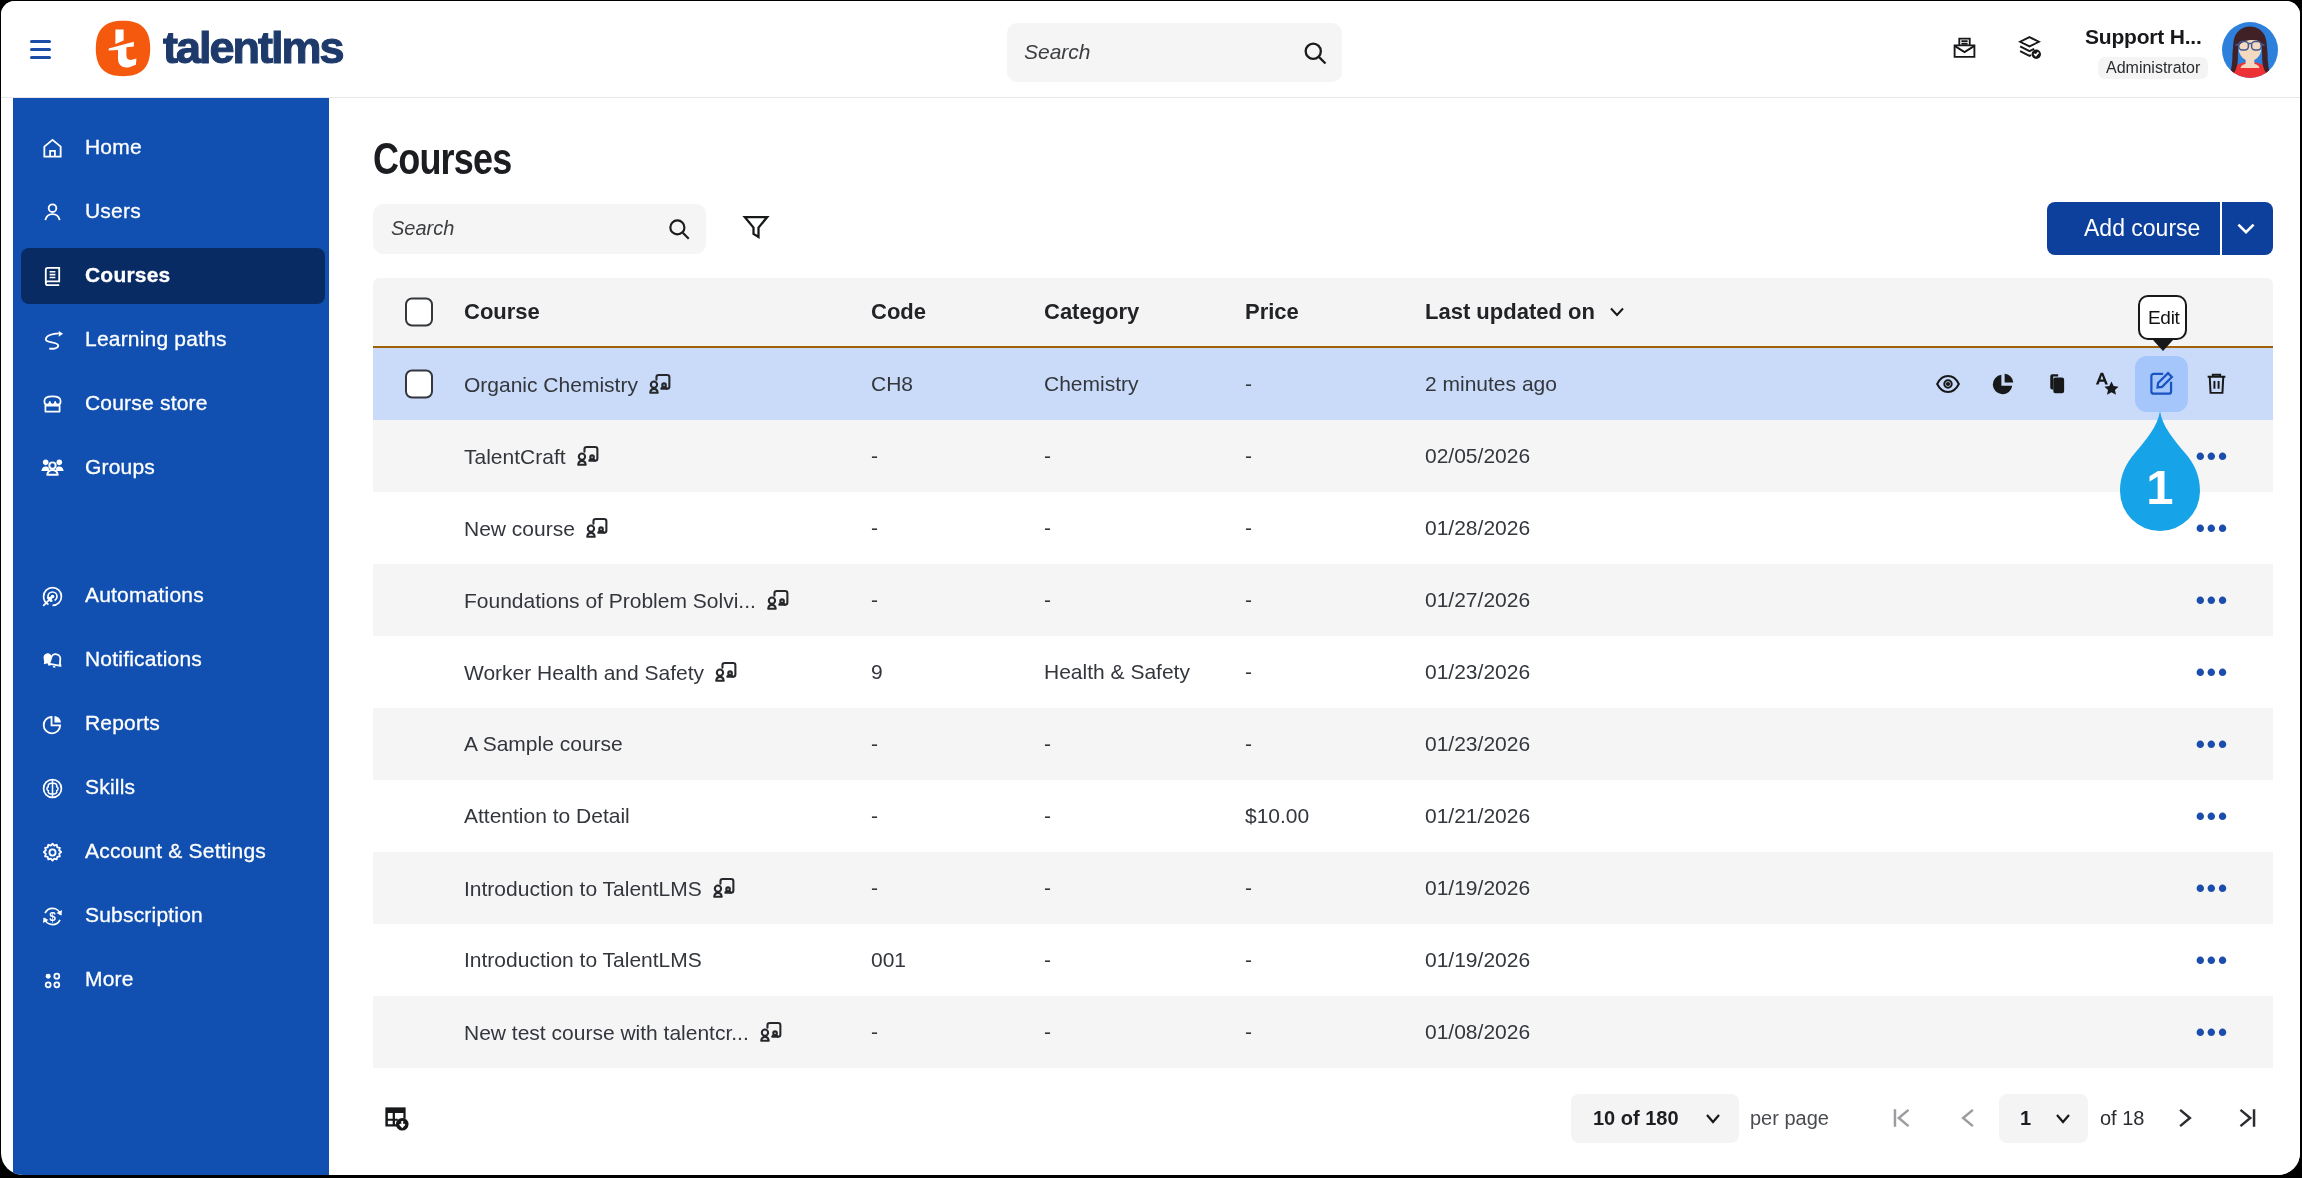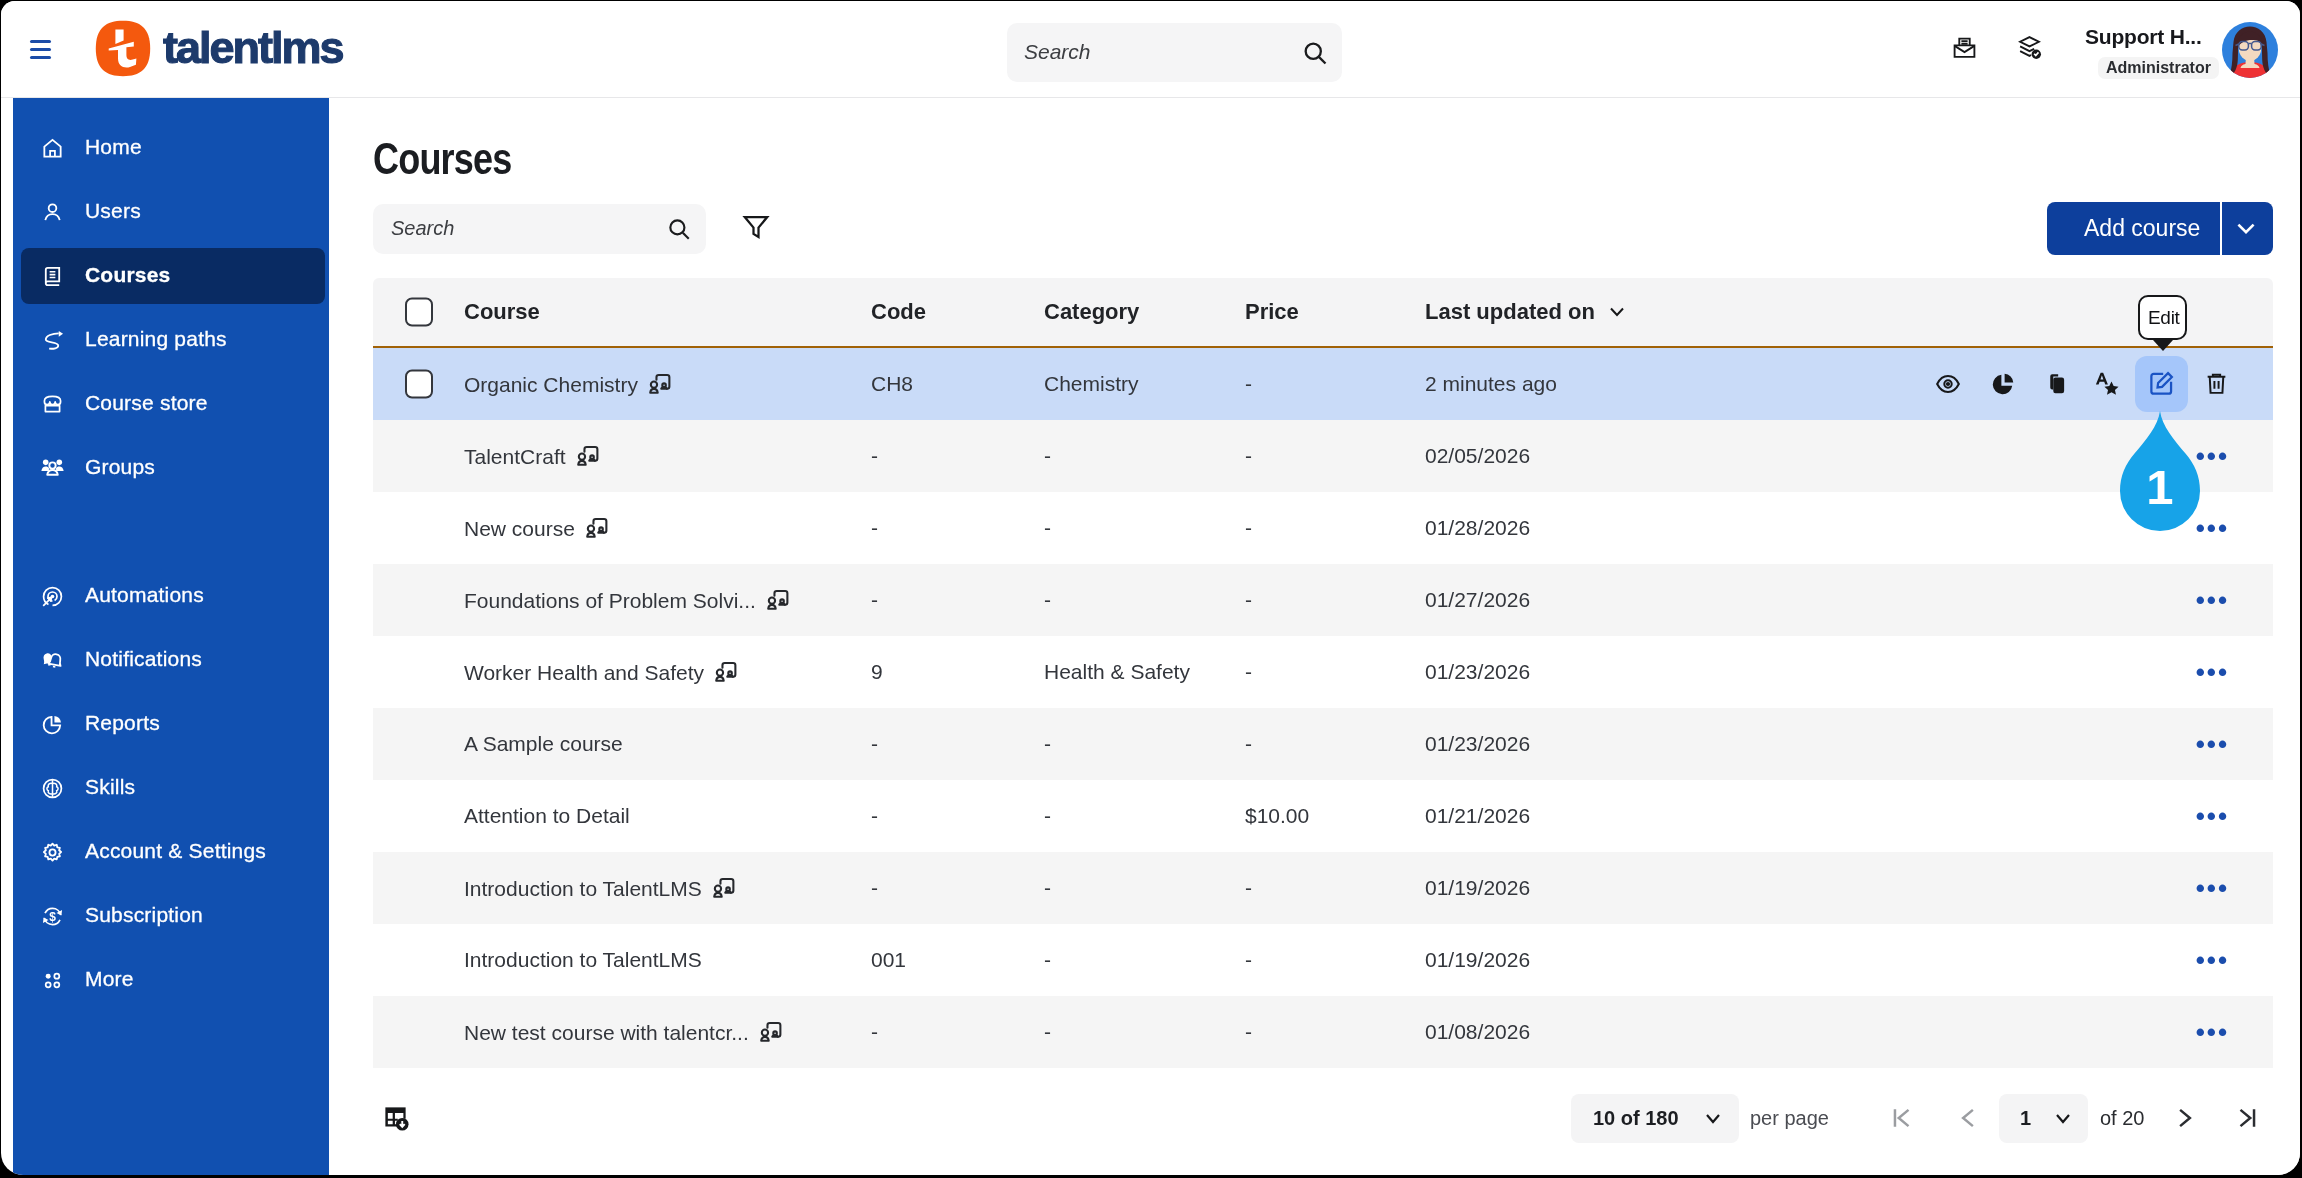--- a/index.html
+++ b/index.html
@@ -9,21 +9,21 @@
 #hdr { position:absolute; left:0; top:0; width:100%; height:97px; background:#fff; border-bottom:1px solid #e7e7e9; }
 #burger { position:absolute; left:29px; top:39px; width:21px; height:19px; }
 #burger div { height:2.5px; background:#1b4ca8; border-radius:2px; margin-bottom:5.7px; }
 #logo { position:absolute; left:94px; top:19px; width:56px; height:57px; }
 #wordmark { position:absolute; left:162px; top:21px; font-size:45px; font-weight:bold; letter-spacing:-2px; color:#1d3a6b; -webkit-text-stroke:1.1px #1d3a6b; }
 #topsearch { position:absolute; left:1006px; top:22px; width:335px; height:59px; background:#f5f5f6; border-radius:10px; }
 #topsearch .ph { position:absolute; left:17px; top:17px; font-style:italic; font-size:21px; color:#3c3e42; }
 #topsearch svg { position:absolute; right:13px; top:16px; }
 .hicon { position:absolute; top:34px; }
 #userName { position:absolute; left:2084px; top:24px; width:122px; font-weight:bold; font-size:21px; color:#17181c; white-space:nowrap; letter-spacing:-0.2px; }
-#userRole { position:absolute; left:2097px; top:56px; background:#f4f4f4; border-radius:7px; padding:2px 8px; font-size:16px; font-weight:bold; color:#2a2c30; }
+#userRole { position:absolute; left:2097px; top:56px; background:#f4f4f4; border-radius:7px; padding:2px 8px; font-size:16px; font-weight:normal; color:#2a2c30; }
 #avatar { position:absolute; left:2221px; top:21px; width:56px; height:56px; }
 
 #side { position:absolute; left:0; top:97px; width:328px; height:1079px; background:#1150b0;margin-left:12px; }
 .mi { position:absolute; left:0; width:328px; height:56px; color:#fff; }
 .mi .ic { position:absolute; left:28px; top:17px; width:23px; height:23px; }
 .mi .lb { position:absolute; left:72px; top:15px; font-size:21px; letter-spacing:0.2px; -webkit-text-stroke:0.3px #fff; }
 .mi.sel { left:8px; width:304px; background:#092b63; border-radius:8px; }
 .mi.sel .ic { left:20px; }
 .mi.sel .lb { left:64px; font-weight:bold; }
 
@@ -435,21 +435,21 @@
         </svg>
       <svg class="pnav" style="left:1626px" width="26" height="26" viewBox="0 0 24 24" fill="none" stroke="#9b9da1" stroke-width="2.3">
           <path d="M16.5 4.5 L7.5 12 L16.5 19.5"></path>
         </svg>
       <div id="pg1">
           <div class="t">1</div>
           <svg style="position:absolute;right:15px;top:17px" width="20" height="16" viewBox="0 0 20 14" fill="none" stroke="#17181a" stroke-width="2.2">
             <path d="M4 3 l6 7 l6 -7"></path>
           </svg>
         </div>
-      <div class="ptxt" style="left:1771px;color:#2a2c30">of 20</div>
+      <div class="ptxt" style="left:1771px;color:#2a2c30">of 18</div>
       <svg class="pnav" style="left:1843px" width="26" height="26" viewBox="0 0 24 24" fill="none" stroke="#2b2d31" stroke-width="2.3">
           <path d="M7.5 4.5 L16.5 12 L7.5 19.5"></path>
         </svg>
       <svg class="pnav" style="left:1905px" width="26" height="26" viewBox="0 0 24 24" fill="none" stroke="#2b2d31" stroke-width="2.3">
           <path d="M6 4.5 L15 12 L6 19.5 M18.5 4 v16"></path>
         </svg>
     </div>
     <div id="tipEdit">
         <div class="t">Edit</div>
         <div class="tri"></div>

